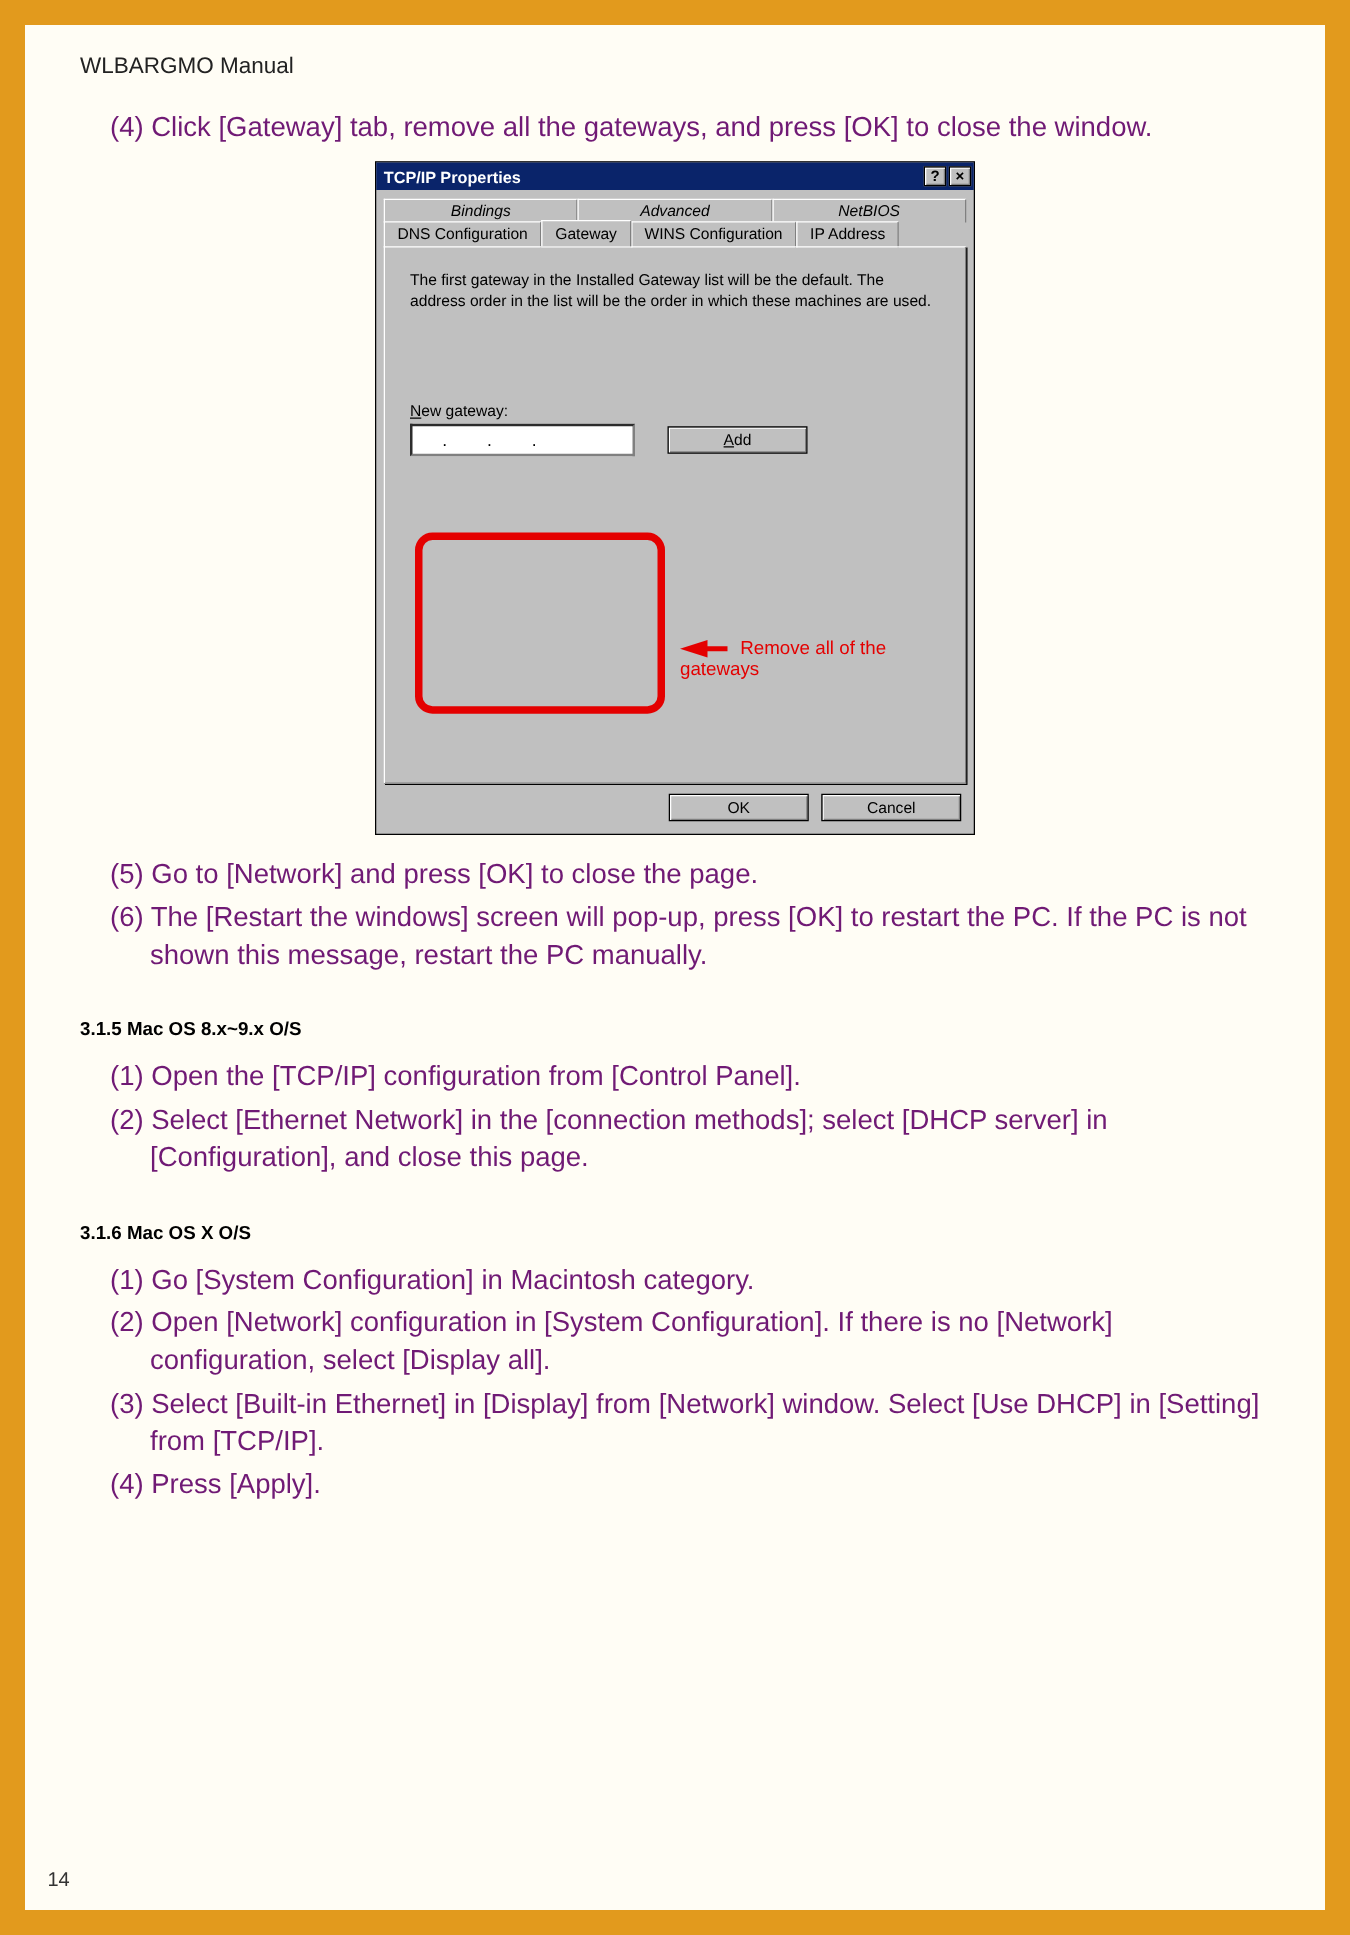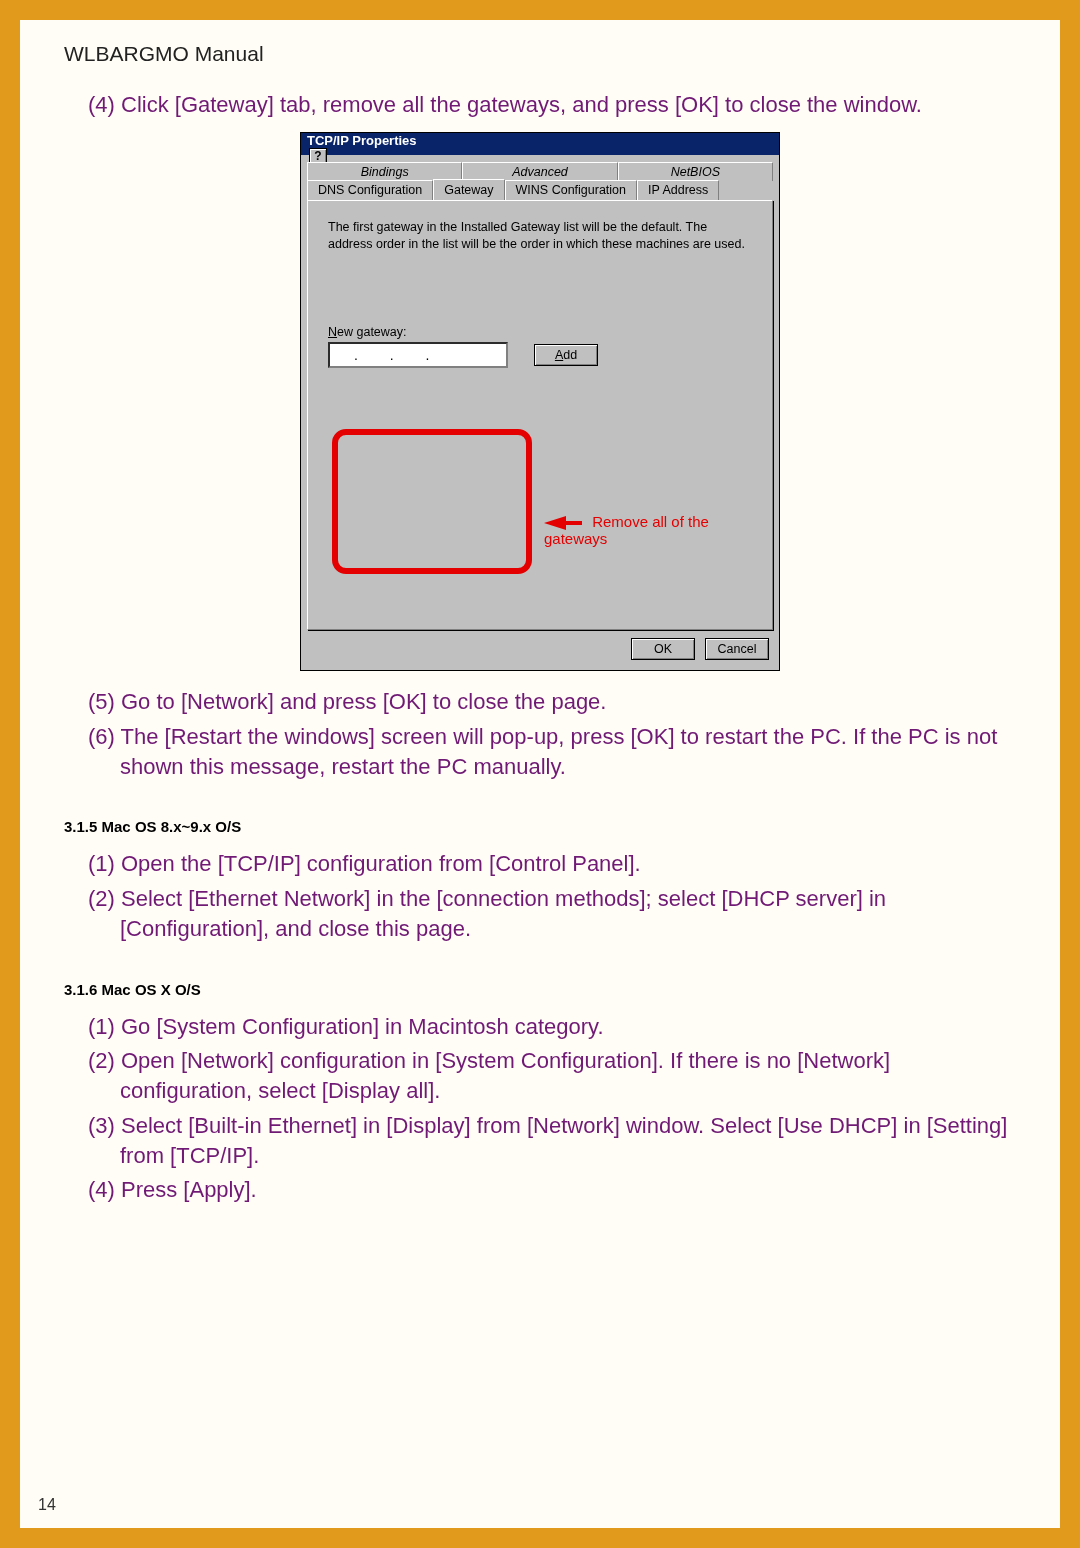--- a/index.html
+++ b/index.html
@@ -10,21 +10,21 @@
     background: #e29a1d;
     font-family: "Segoe UI", Arial, sans-serif;
     position: relative;
   }
   .page {
     position: absolute;
     left: 20px; right: 20px; top: 20px; bottom: 20px;
     background: #fffdf5;
     padding: 20px 40px 0 40px;
   }
-  .hdr { font-size: 21px; color: #222; margin: 2px 0 24px 4px; }
+  .hdr { font-size: 18px; color: #222; margin: 2px 0 24px 4px; }
   .body-text { font-size: 22px; color: #701a75; line-height: 1.38; }
   .step { padding-left: 60px; text-indent: -32px; margin: 0 0 4px 0; }
   .sect { font-size: 15px; font-weight: 700; margin: 36px 0 14px 4px; }
   .pgnum {
     position: absolute;
     left: 18px; bottom: 14px;
     font-size: 16px; color: #333; margin-top: 34px;
   }
 
   
@@ -34,25 +34,24 @@
     background: #c0c0c0;
     border: 1px solid #000;
     font-family: "MS Sans Serif", Tahoma, Arial, sans-serif;
     font-size: 13px;
     color: #000;
   }
   .titlebar {
     height: 22px;
     background: linear-gradient(#0a246a,#0a246a);
     color: #fff;
-    display: flex; align-items: flex-start;
+    display: flex; align-items: center;
     padding: 0 2px 0 6px;
     font-weight: bold;
     font-size: 13px;
-    flex-direction: column;
   }
   .titlebar .spacer { flex: 1; }
   .titlebtn {
     width: 18px; height: 16px;
     background: #c0c0c0;
     border: 1px solid #000;
     box-shadow: inset 1px 1px #fff, inset -1px -1px #808080;
     margin-left: 2px;
     font-size: 12px; font-weight: bold;
     display: flex; align-items: center; justify-content: center;
@@ -94,21 +93,21 @@
     width: 180px; height: 26px;
     padding: 0 6px;
     font-size: 14px;
   }
   .ip-input .dot { padding: 0 14px; }
   .btn95 {
     background: #c0c0c0;
     border: 1px solid #000;
     box-shadow: inset 1px 1px #fff, inset -1px -1px #808080;
     padding: 3px 0;
-    width: 64px;
+    width: 112px;
     text-align: center;
     font-size: 12.5px;
     display: inline-block;
   }
   .btn95.disabled { color: #808080; text-shadow: 1px 1px #fff; }
   .row { display: flex; align-items: center; gap: 26px; margin-bottom: 26px; }
   .group {
     position: relative;
     border: 1px solid #808080;
     box-shadow: inset 1px 1px #fff;

